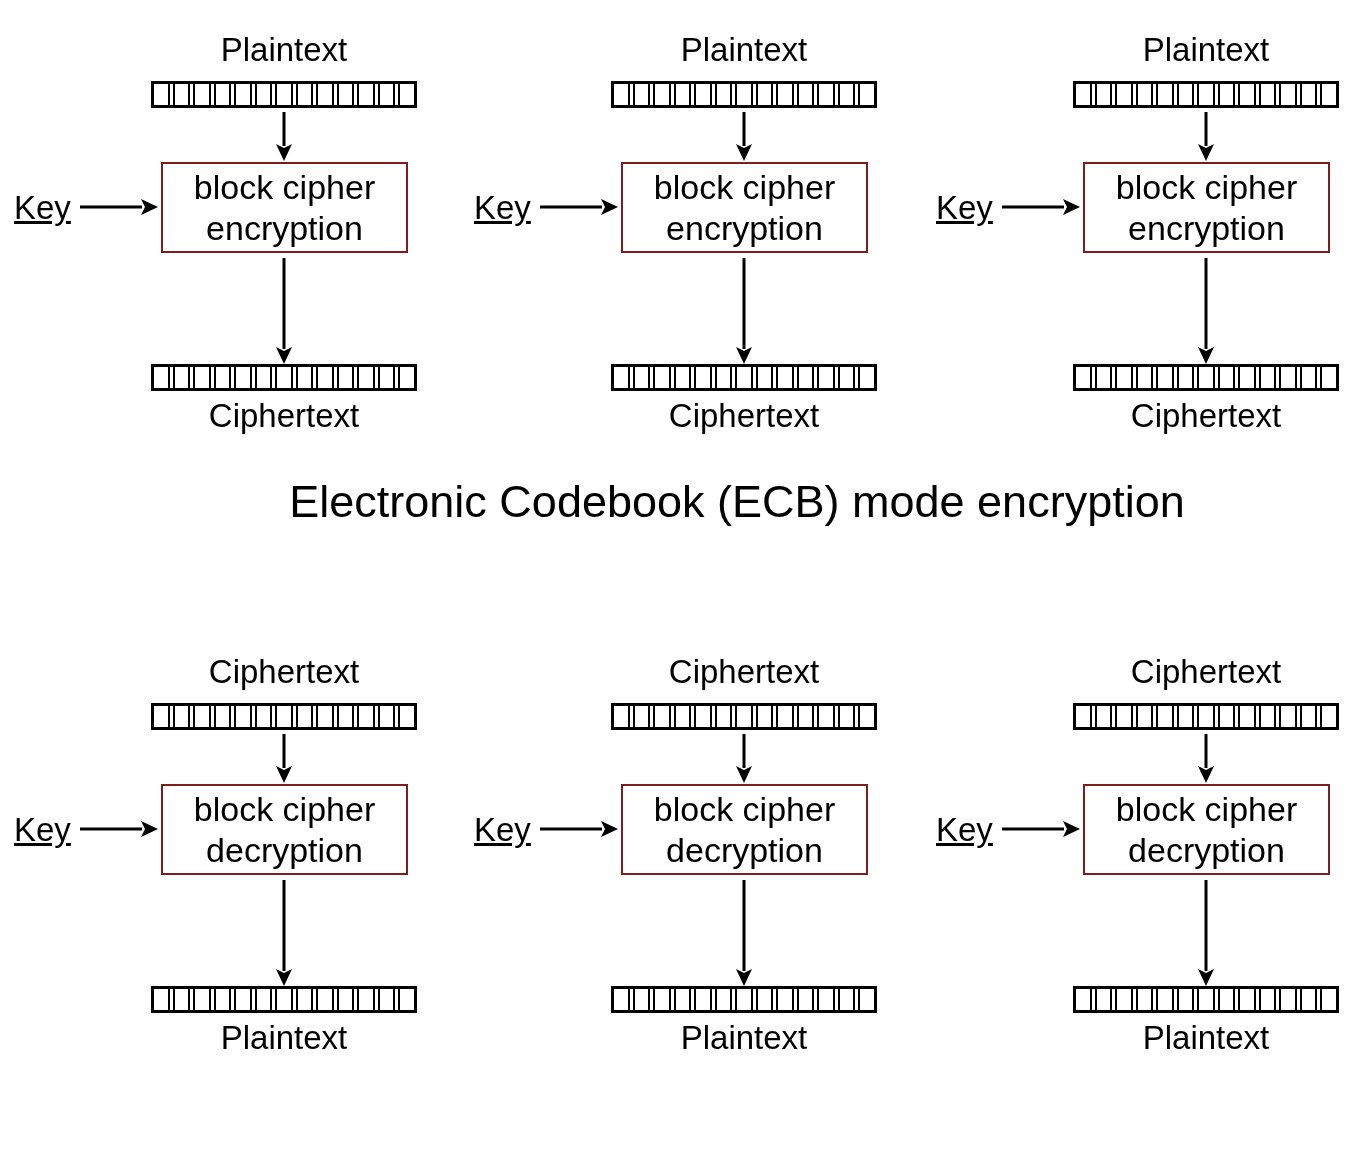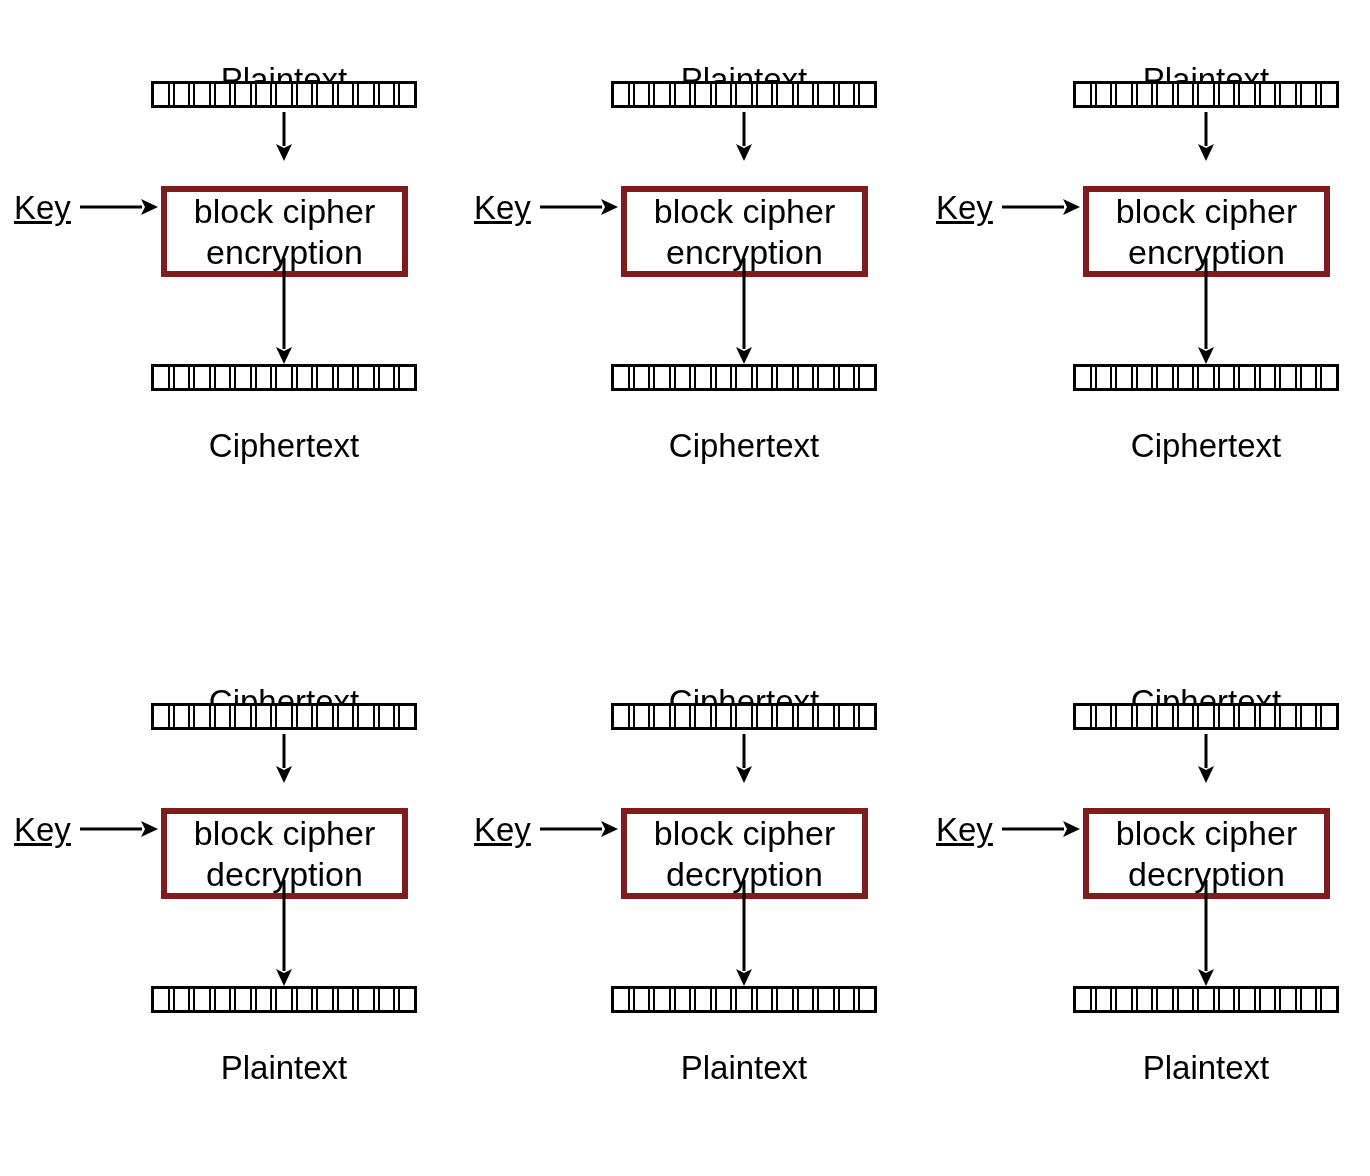--- a/index.html
+++ b/index.html
@@ -16,21 +16,21 @@
   #section-0 { top: 0; }
   #section-1 { top: 622px; }
   .units { position: absolute; left: 0; top: 0; width: 100%; height: 100%; }
   .unit { position: absolute; top: 0; width: 420px; height: 560px; }
   .units .unit:nth-child(1) { left: 14px; }
   .units .unit:nth-child(2) { left: 474px; }
   .units .unit:nth-child(3) { left: 936px; }
 
   .io-label {
     position: absolute; left: 270px; transform: translateX(-50%);
-    white-space: nowrap; font-size: 33px; line-height: 40px; margin-top: 30px;
+    white-space: nowrap; font-size: 33px; line-height: 40px;
   }
   .io-label.top { top: 30px; }
   .io-label.bottom { top: 396px; }
 
   .bar {
     position: absolute; left: 137px; width: 266px; height: 27px;
     box-sizing: border-box; border: 3px solid #000; background: #fff;
     display: flex; gap: 3px;
   }
   .bar-top { top: 81px; }
@@ -44,24 +44,23 @@
   .arrow-down-2 { left: 254px; top: 256px; }
   .key-arrow   { left: 64px;  top: 195px; }
 
   .key-label {
     position: absolute; left: 0; top: 188px; width: 54px;
     font-size: 33px; line-height: 40px; text-decoration: underline;
   }
 
   .cipher-box {
     position: absolute; left: 147px; top: 162px; width: 247px; height: 91px;
-    box-sizing: border-box; border: 6px solid #7f1d1d; background: #fff;
+    box-sizing: border-box; border: 2px solid #7f1d1d; background: #fff;
     display: flex; flex-direction: column; align-items: center; justify-content: center;
     text-align: center;
-    margin-top: 24px;
   }
   .cipher-box .line { font-size: 34px; line-height: 41px; white-space: nowrap; }
 
   .caption {
     position: absolute; left: 737px; top: 476px; transform: translateX(-50%);
     font-size: 45px; line-height: 52px; white-space: nowrap;
   }
 </style>
 </head>
 <body>
@@ -249,20 +248,21 @@
             <div class="cell"></div>
             <div class="cell"></div>
             <div class="cell"></div>
             <div class="cell"></div>
           </div>
 
     <div class="io-label bottom">Ciphertext</div>
 
   </div>
 </div>
+    <div class="caption">Electronic Codebook (ECB) mode encryption</div>
   </section>
 
   <section class="mode-section" id="section-1">
     <div class="units">
   <div class="unit">
 
     <div class="io-label top">Ciphertext</div>
 
     <div class="bar bar-top">
             <div class="cell"></div>

